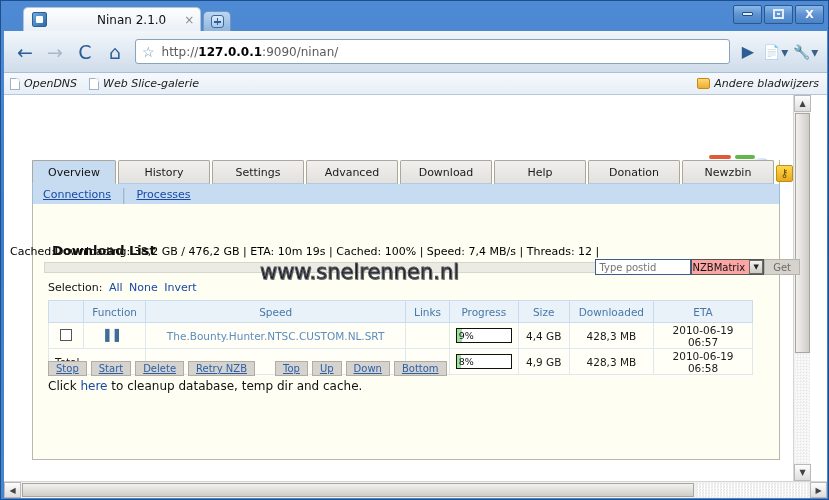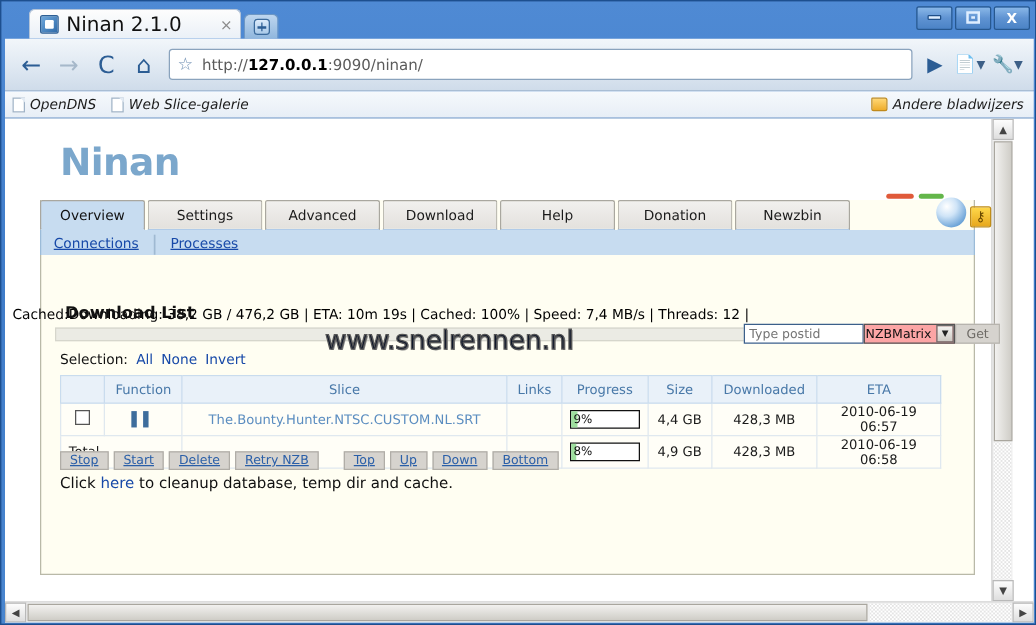--- a/index.html
+++ b/index.html
@@ -68,22 +68,23 @@
     width: 15px; height: 15px; margin-right: 6px;
     background: linear-gradient(135deg,#6ea8dd,#2f6aa8);
     border: 1px solid #2d5f95; border-radius: 2px;
     position: relative;
   }
   .tab-favicon:after {
     content:""; position:absolute; left:3px; top:3px; width:7px; height:7px;
     background:#ffffff; border-radius:1px;
   }
   .tab-title {
-    font-size: 16px; color: #111; white-space: nowrap;
+    font-size: 12px; color: #111; white-space: nowrap;
     flex: 1;
+    margin-left: 44px;
   }
   .tab-close {
     font-size: 12px; color: #8b8b8b; margin-left: 18px; cursor: pointer;
   }
   .newtab {
     width: 28px; height: 20px; margin-left: 2px;
     background: linear-gradient(to bottom,#bed6ef 0%, #8fb6dd 100%);
     border: 1px solid #6d97c4; border-bottom: none;
     border-radius: 5px 5px 0 0;
     display:flex; align-items:center; justify-content:center;
@@ -459,35 +460,37 @@
     </div>
     <div class="bm bm-right">
       <span class="bm-folder"></span>
       <span>Andere bladwijzers</span>
     </div>
   </div>
 
   <div class="viewport">
     <div class="page">
 
-      <div class="logo">Ninan</div>
 
       <div class="statusline"><span>Cached:</span><span>Downloading: 38,2 GB / 476,2 GB | ETA: 10m 19s | Cached: 100% | Speed: 7,4 MB/s | Threads: 12 |</span></div>
 
       <div class="panel"></div>
 
       <div class="orb-stripes">
         <i style="left:0;top:0;width:22px;background:#e05a3a;"></i>
         <i style="left:26px;top:0;width:20px;background:#63b64a;"></i>
       </div>
       <div class="orb"></div>
 
       <div class="tabs">
         <div class="ntab active" style="width:84px;">
             <span>Overview</span>
+          </div>
+        <div class="ntab" style="width:92px;">
+            <span>History</span>
           </div>
         <div class="ntab" style="width:92px;">
             <span>Settings</span>
           </div>
         <div class="ntab" style="width:92px;">
             <span>Advanced</span>
           </div>
         <div class="ntab" style="width:92px;">
             <span>Download</span>
           </div>
@@ -530,21 +533,21 @@
         <a>All</a>
         <a>None</a>
         <a>Invert</a>
       </div>
 
       <table class="dtable">
         <thead>
           <tr>
             <th style="width:36px;"></th>
             <th style="width:62px;">Function</th>
-            <th style="width:262px;">Slice</th>
+            <th style="width:262px;">Speed</th>
             <th style="width:44px;">Links</th>
             <th style="width:62px;">Progress</th>
             <th style="width:52px;">Size</th>
             <th style="width:85px;">Downloaded</th>
             <th style="width:102px;">ETA</th>
           </tr>
         </thead>
         <tbody>
           <tr>
             <td><span class="cbx"></span></td>

